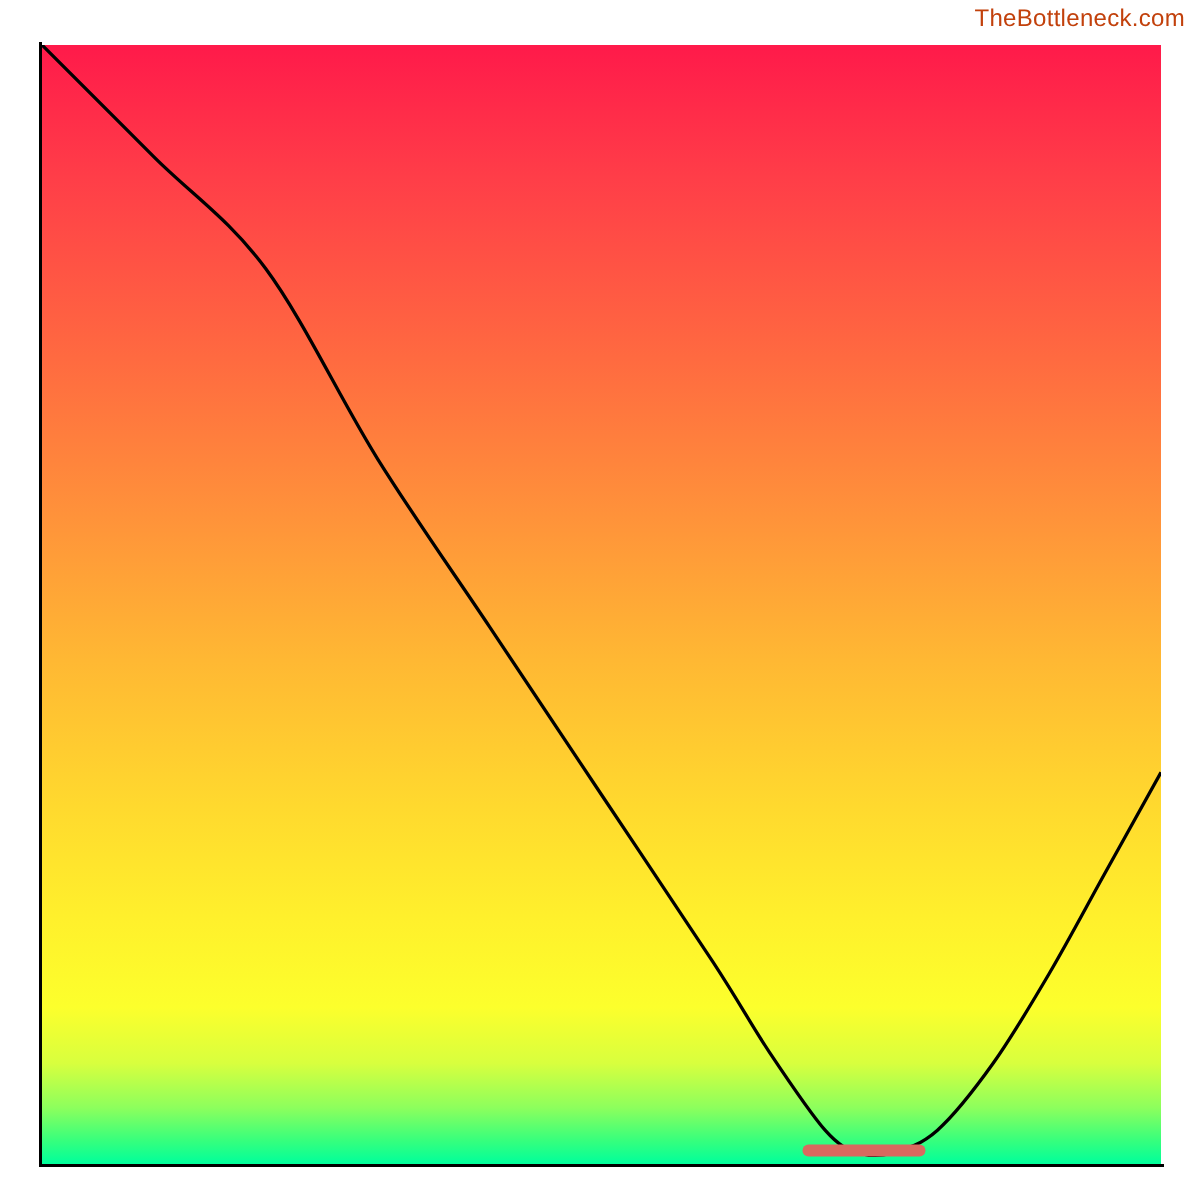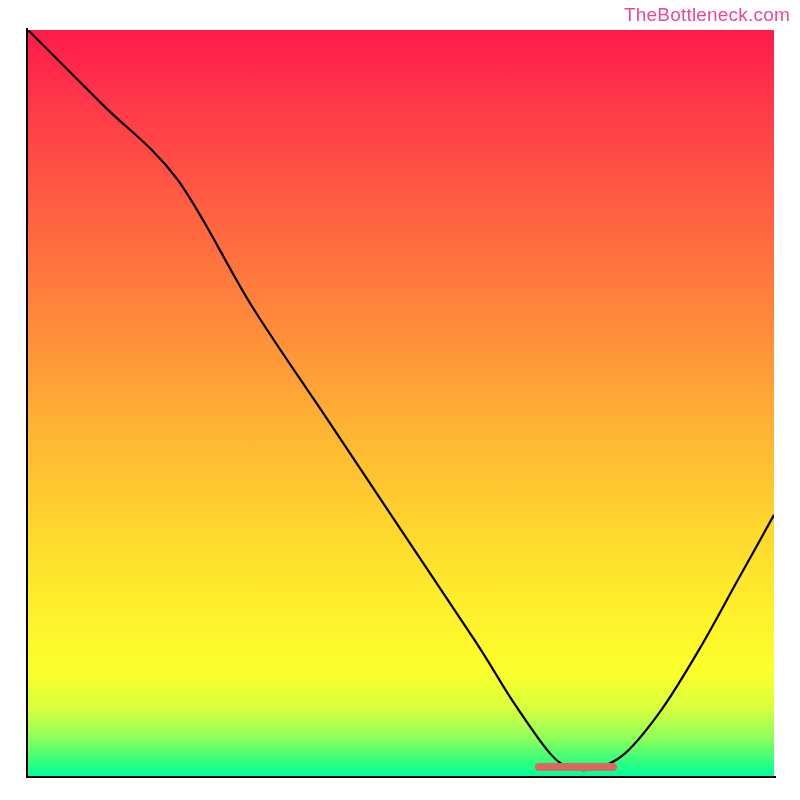--- a/index.html
+++ b/index.html
@@ -8,22 +8,22 @@
     height: 800px;
     background: #ffffff;
     font-family: Arial, sans-serif;
     position: relative;
     overflow: hidden;
   }
   .watermark {
     position: absolute;
     top: 4px;
     right: 10px;
-    font-size: 19px;
-    color: #ec4899;
+    font-size: 16px;
+    color: #c2410c;
     font-weight: 500;
     letter-spacing: 0.2px;
   }
   .plot-area {
     position: absolute;
     left: 28px;
     top: 30px;
     width: 746px;
     height: 746px;
   }

